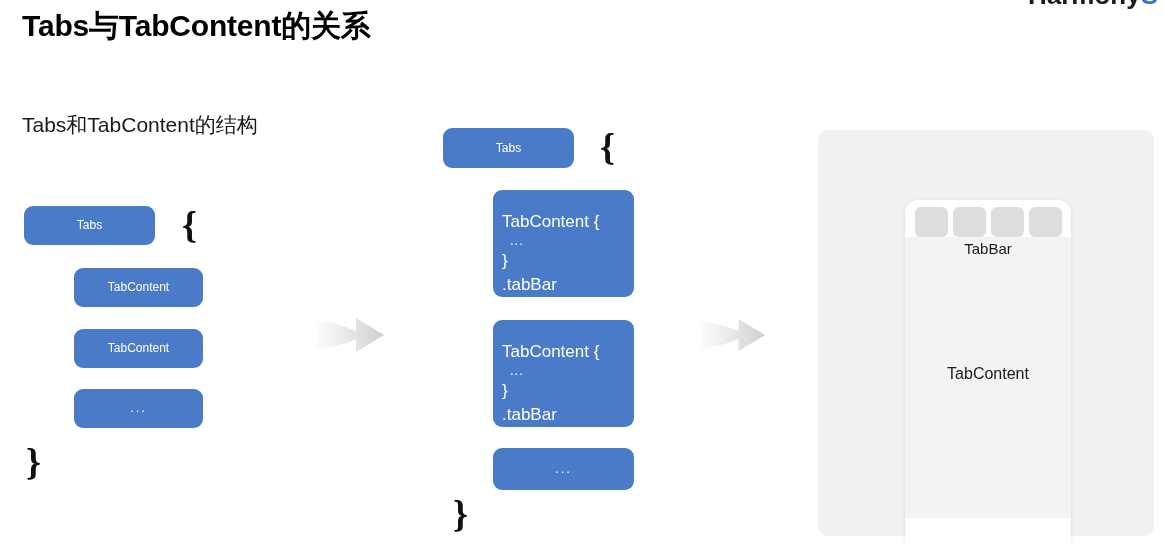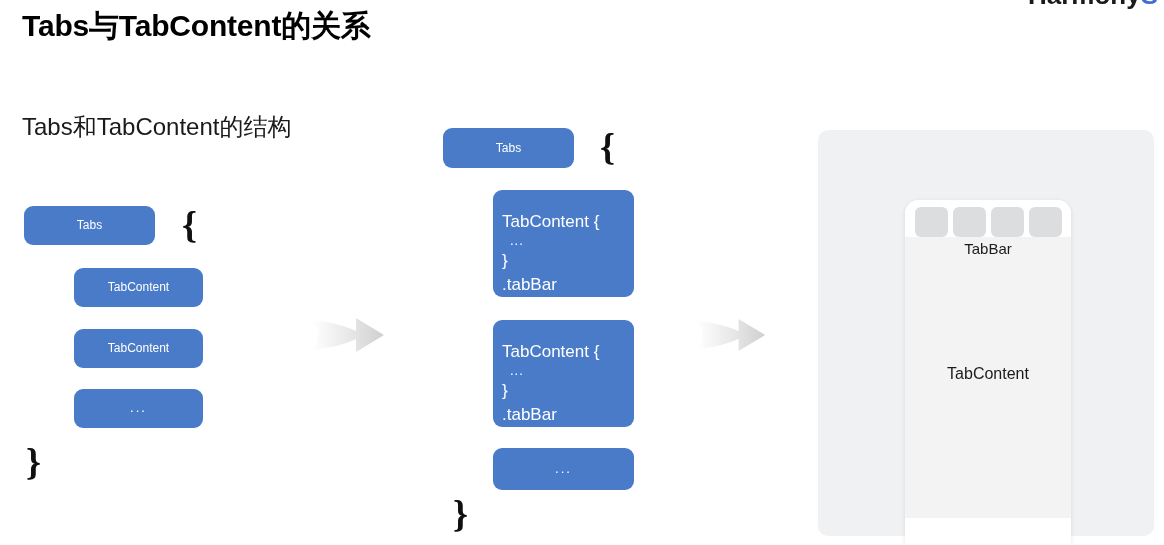--- a/index.html
+++ b/index.html
@@ -42,21 +42,21 @@
     letter-spacing: 0px;
     white-space: nowrap;
   }
   .brand-logo .brand-mark {
     color: #3f6fd0;
   }
   .section-subtitle {
     position: absolute;
     left: 22px;
     top: 111px;
-    font-size: 24px;
+    font-size: 21px;
     color: #1a1a1a;
     white-space: nowrap;
   }
 
   
   .bluebox {
     position: absolute;
     background: #4a7bc8;
     border-radius: 9px;
     color: #ffffff;

